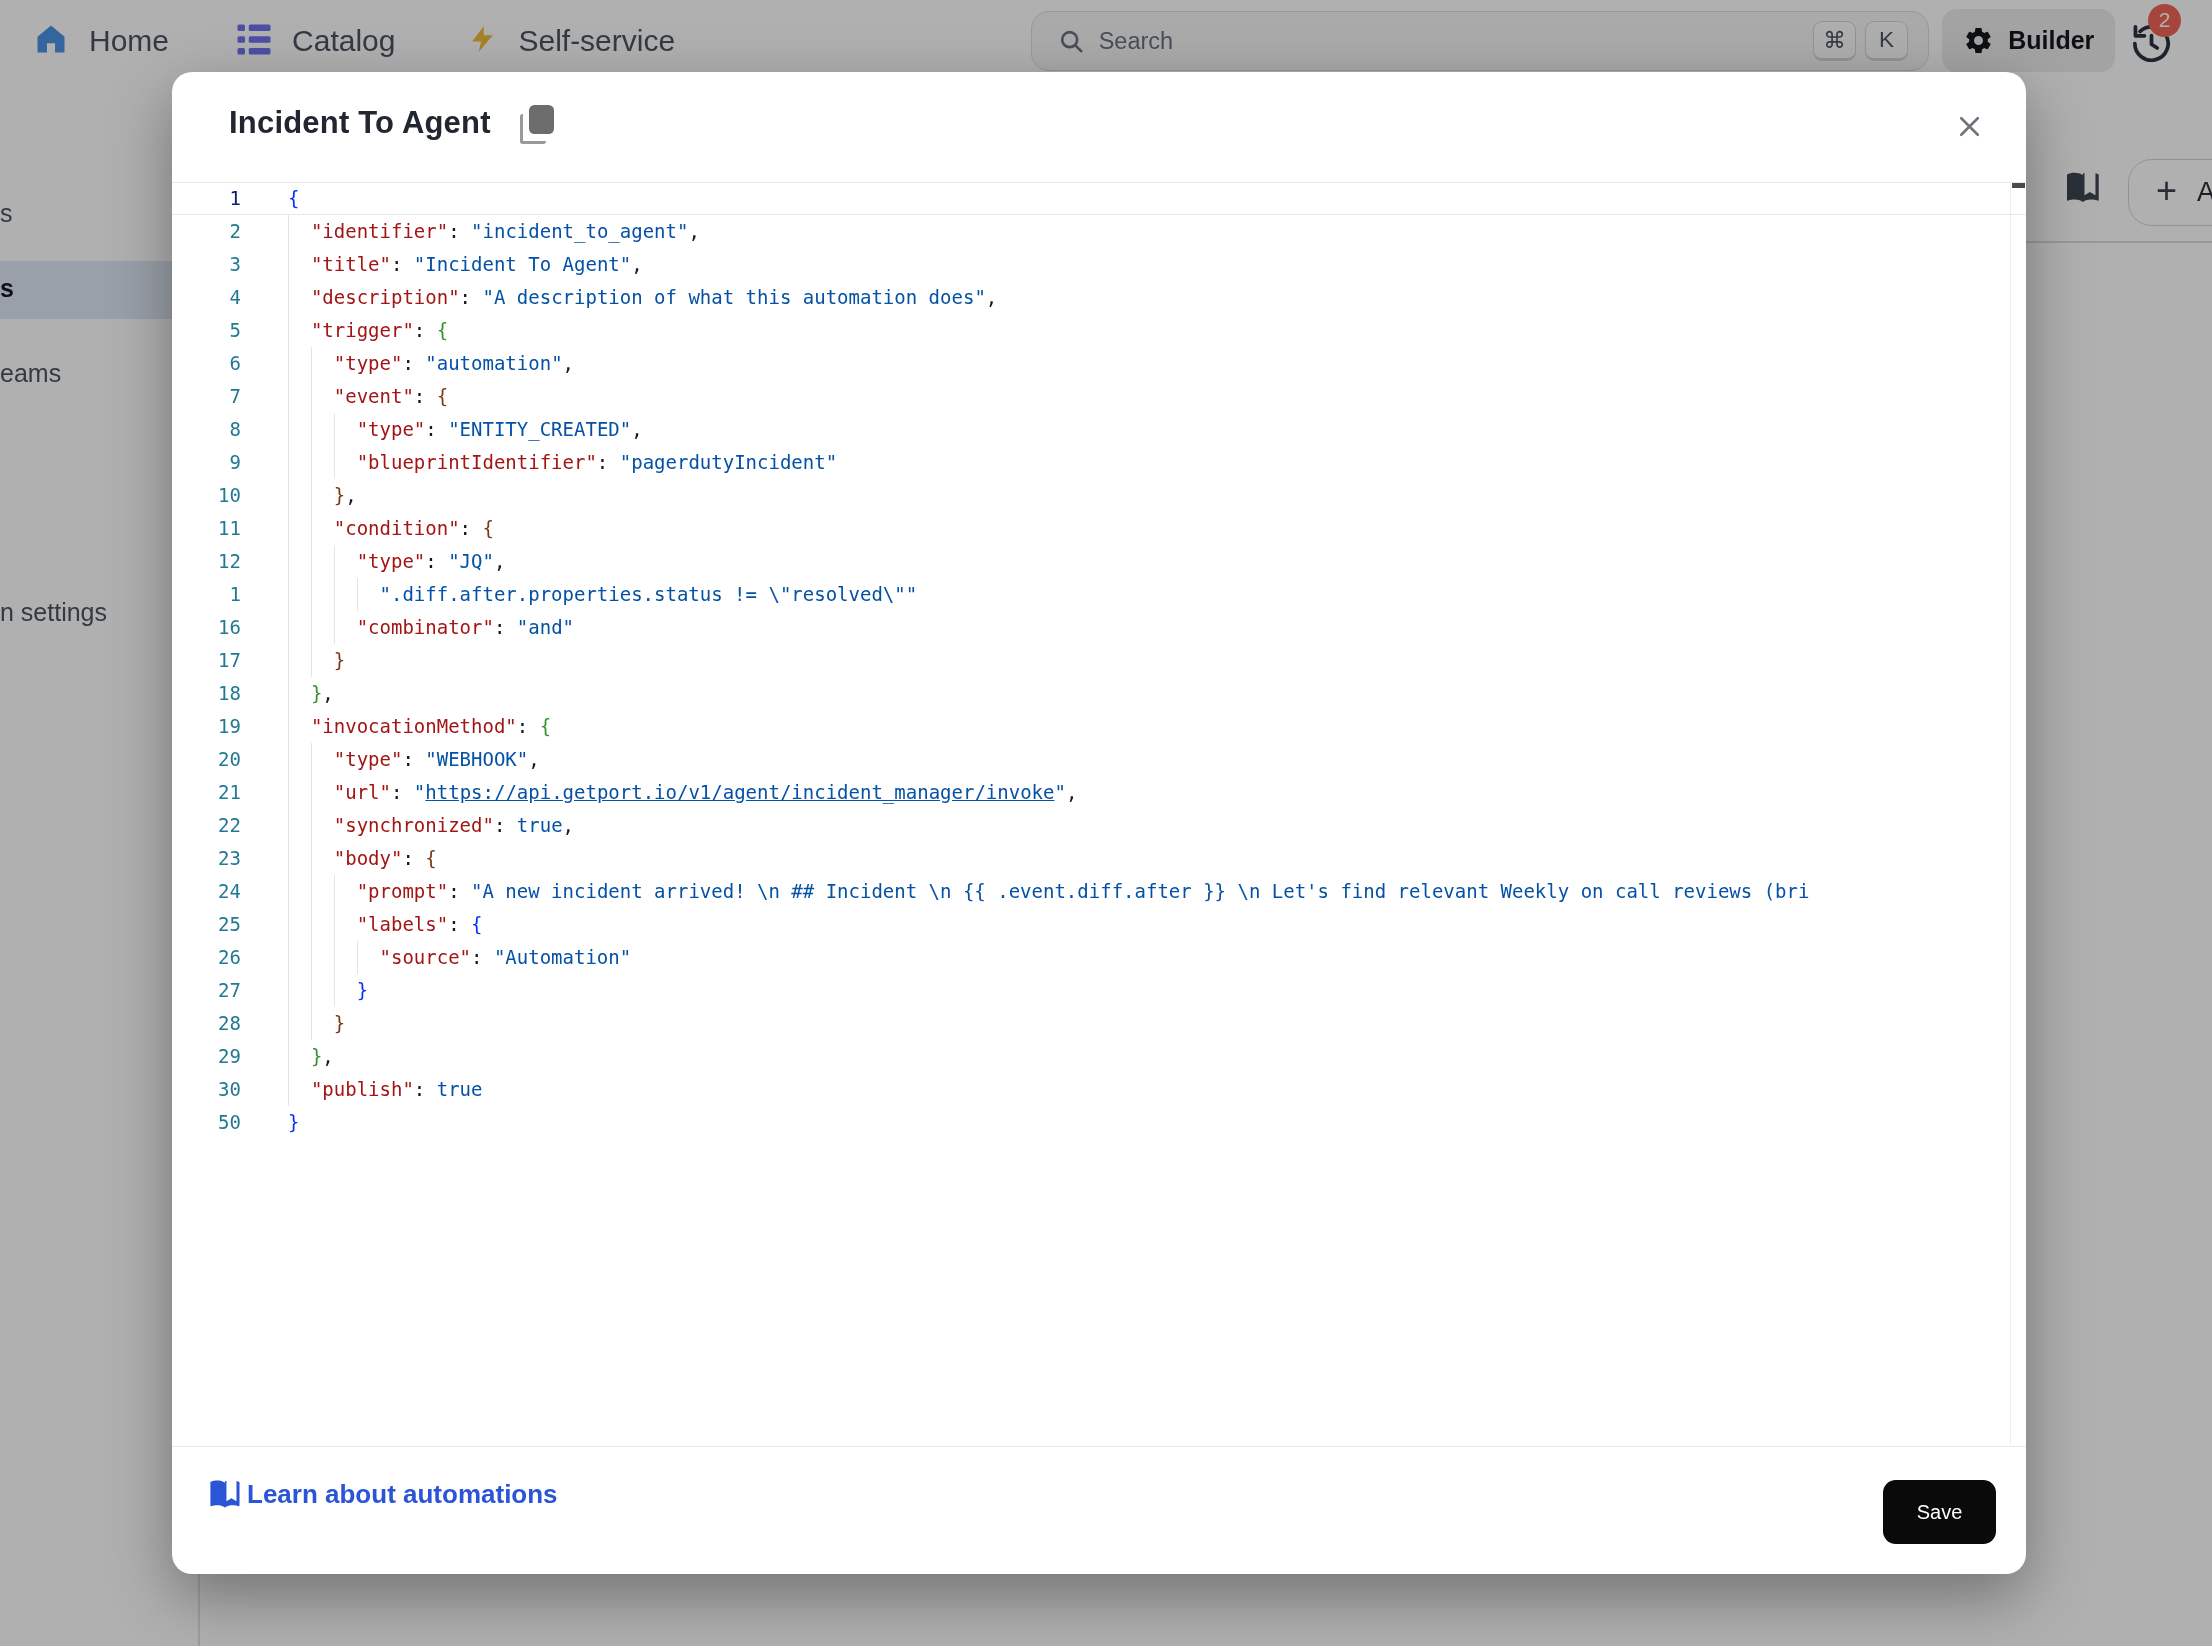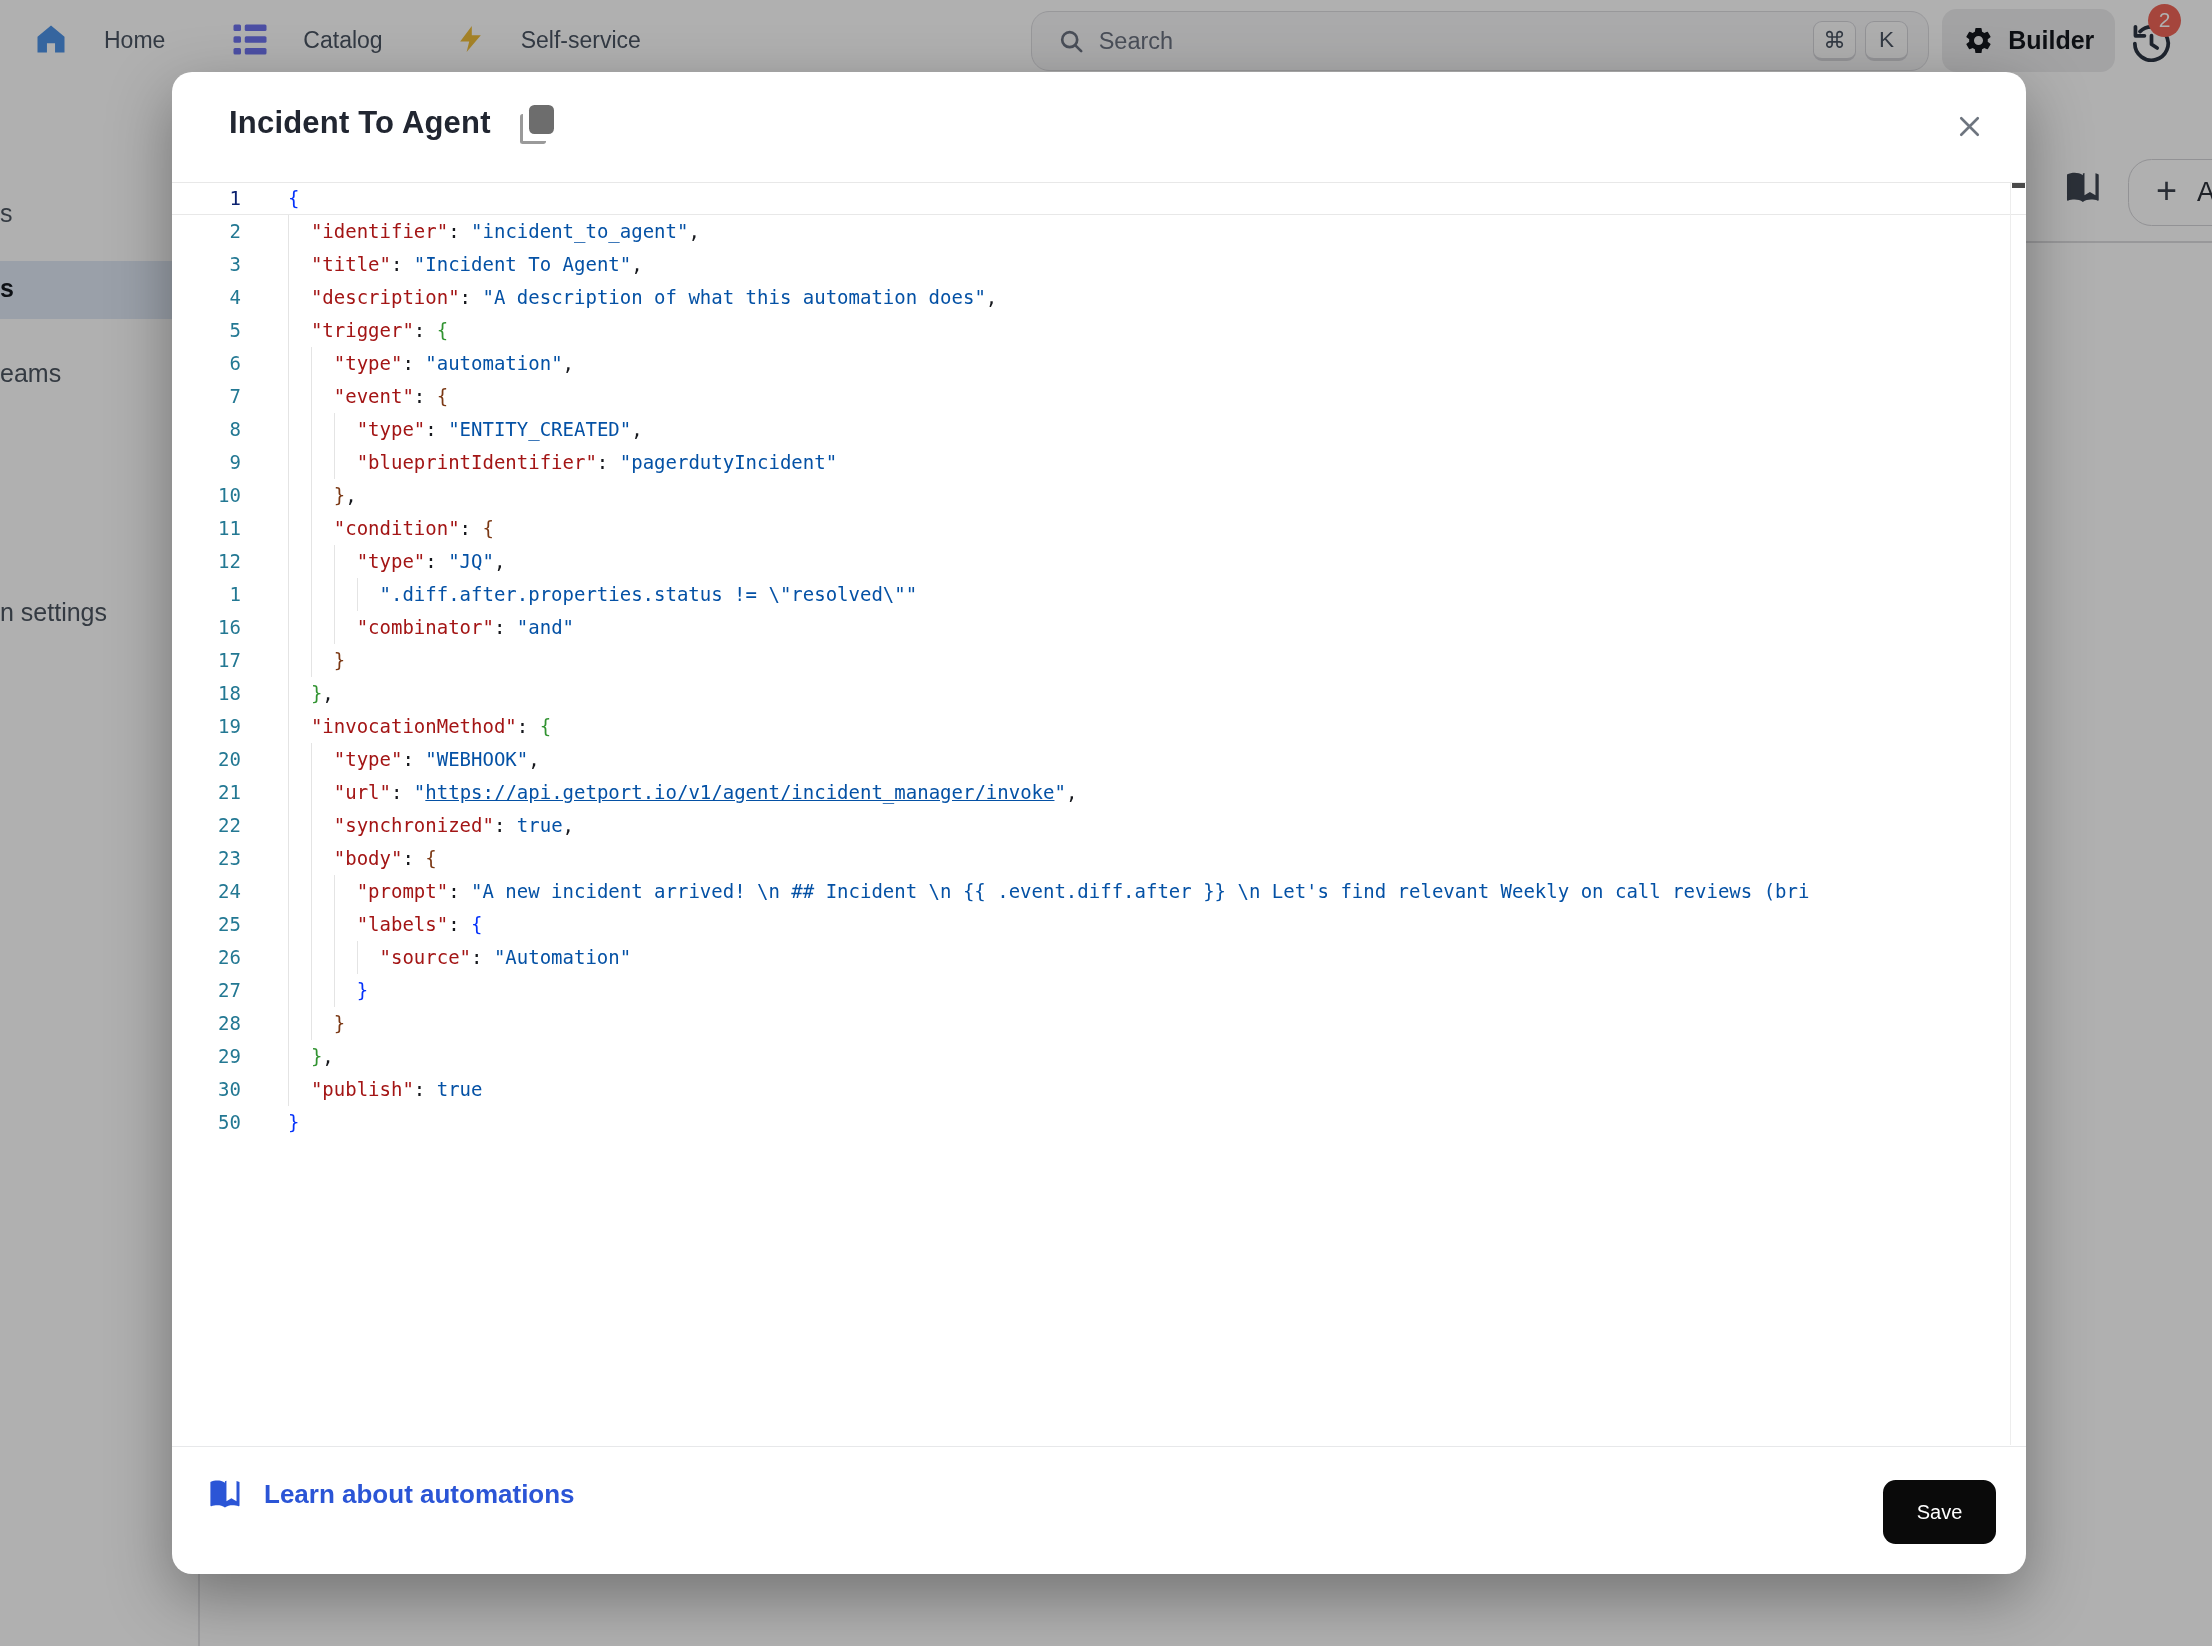--- a/index.html
+++ b/index.html
@@ -2,21 +2,21 @@
 <html style="--t-overlay: rgba(0,0,0,0.31); --t-nav_text: #4b5563; --t-home_blue: #4e93e6; --t-catalog_indigo: #6f73ee; --t-bolt_yellow: #efbe3a; --t-badge_red: #ef6457; --t-selection_bg: #dfe8f5; --t-link_blue: #2b55d6; --t-save_black: #0a0a0a; --code-key: #a31515; --code-string: #0451a5; --code-keyword: #0451a5; --code-punct: #16181d; --code-b1: #0431fa; --code-b2: #319331; --code-b3: #7b3814; --code-lineNo: #237893; --code-lineNoActive: #0b216f;font-size:14.5px"><head>
 <meta charset="utf-8">
 <style>
   html,body{margin:0;padding:0;background:#888;}
   .stage{position:relative;width:2213px;height:1646px;overflow:hidden;background:#fff;
          font-family:"Liberation Sans",sans-serif;}
   
   .page{position:absolute;inset:0;background:#fff;}
   .topnav{position:absolute;left:0;top:0;right:0;height:81px;background:#fff;display:flex;align-items:center;}
   .nav-item{display:flex;align-items:center;gap:20px;margin-left:33px;cursor:pointer;}
-  .nav-item .lbl{font-size:23px;color:var(--t-nav_text);font-weight:500;margin-left:15px;}
+  .nav-item .lbl{font-size:30px;color:var(--t-nav_text);font-weight:500;}
   .searchbar{position:absolute;left:1031px;top:11px;width:898px;height:60px;border:1.4px solid #dcdce0;
              background:#f6f6f8;border-radius:18px;display:flex;align-items:center;box-sizing:border-box;}
   .searchbar .ph{font-size:23.5px;color:#6b7280;margin-left:12.7px;}
   .keycap{width:43px;height:40px;border:1.4px solid #d5d5da;border-bottom-width:3.6px;border-radius:9px;
           background:#fcfcfd;display:flex;align-items:center;justify-content:center;
           font-size:22.6px;color:#4b5563;box-sizing:border-box;}
   .keys{position:absolute;right:20px;top:9px;display:flex;gap:9px;}
   .builder{position:absolute;left:1942px;top:9px;width:173px;height:63px;background:#ededee;border-radius:14.5px;
            display:flex;align-items:center;justify-content:center;gap:14.5px;cursor:pointer;}
   .builder .lbl{font-size:25px;font-weight:600;color:#15181e;}
@@ -55,21 +55,21 @@
   .content{flex:1;position:relative;white-space:pre;overflow:hidden;color:var(--code-punct);}
   .guide{position:absolute;top:0;bottom:0;width:0;border-left:0.9px solid #e4e4e4;}
   .tk-k{color:var(--code-key);} .tk-s{color:var(--code-string);}
   .tk-u{color:var(--code-string);text-decoration:underline;}
   .tk-v{color:var(--code-keyword);} .tk-p{color:var(--code-punct);}
   .tk-b1{color:var(--code-b1);} .tk-b2{color:var(--code-b2);} .tk-b3{color:var(--code-b3);}
   .ruler{position:absolute;right:0;top:0;bottom:0;width:15.4px;border-left:0.9px solid #ededed;}
   .cursor-dash{position:absolute;right:0.9px;top:0.9px;width:13.6px;height:5.4px;background:#4a4a4a;}
   
   .m-footer{position:absolute;left:0;right:0;bottom:0;height:127px;border-top:0.9px solid #e7e8ea;}
-  .learn{position:absolute;left:36px;top:31px;display:flex;align-items:center;gap:20px;cursor:pointer;}
+  .learn{position:absolute;left:36px;top:31px;display:flex;align-items:center;gap:3px;cursor:pointer;}
   .learn .lbl{font-size:26px;font-weight:600;color:var(--t-link_blue);}
   .save-btn{position:absolute;right:30px;top:33px;width:113px;height:64px;border-radius:12.7px;
             background:var(--t-save_black);color:#fff;font-size:20px;display:flex;align-items:center;
             justify-content:center;cursor:pointer;border:none;font-family:"Liberation Sans",sans-serif;}
 </style>
 </head>
 <body>
 
 <div class="stage">
 

